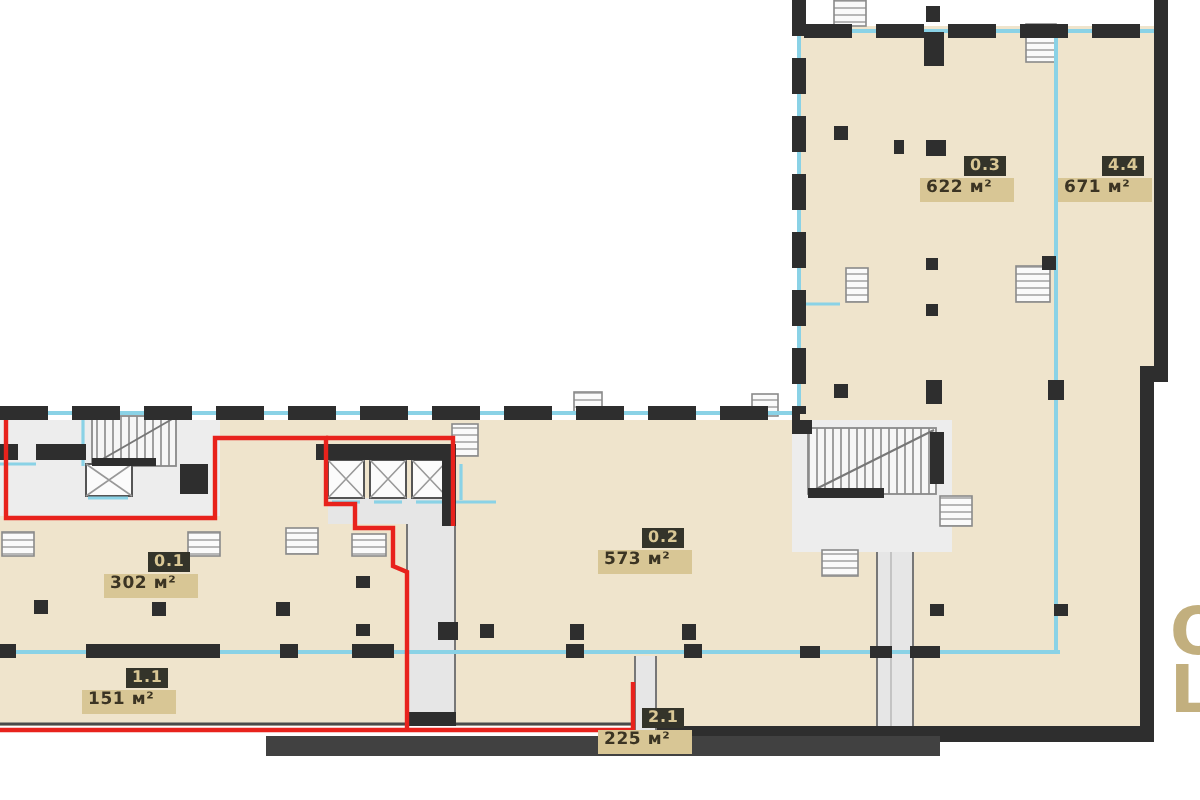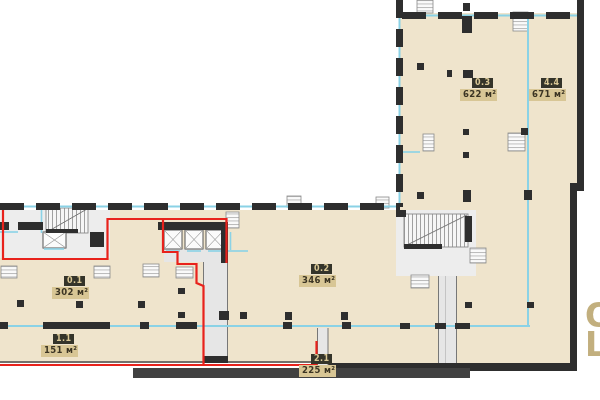--- a/index.html
+++ b/index.html
@@ -23,23 +23,23 @@
   .stair{fill:url(#hatchV);stroke:#8a8a8a;stroke-width:0.9;}
   .lift{fill:#fbfbfb;stroke:#555;stroke-width:1;}
   .liftx{stroke:#999;stroke-width:0.8;fill:none;}
   .fix{fill:url(#hatchH);stroke:#8a8a8a;stroke-width:0.8;}
   .thin{stroke:#777;stroke-width:1;fill:none;}
   .thinner{stroke:#bbb;stroke-width:0.8;fill:none;}
   .darkline{stroke:#4a4a4a;stroke-width:1.5;fill:none;}
 
   .room-label{position:absolute;display:flex;flex-direction:column;align-items:flex-start;cursor:pointer;}
   .room-label .chip{background:var(--label-chip-bg,#34342a);color:var(--label-chip-text,#d9c795);
-      font-size:8px;line-height:10px;font-weight:bold;padding:0 3px;margin-left:12px;letter-spacing:.4px;}
+      font-size:8px;line-height:10px;font-weight:bold;padding:0 3px;margin-left:22px;letter-spacing:.4px;}
   .room-label .area{background:var(--label-area-bg,#d8c695);color:var(--label-area-text,#3b3423);
-      font-size:8.5px;line-height:11px;font-weight:bold;padding:0 1px 1px 3px;margin-top:1px;letter-spacing:.3px;}
+      font-size:8.5px;line-height:11px;font-weight:bold;padding:0 11px 1px 3px;margin-top:1px;letter-spacing:.3px;}
 
   .edge-text{position:absolute;left:585px;top:301px;width:15px;height:62px;overflow:hidden;
       color:var(--edge-text-color,#c2af7e);font-weight:bold;font-size:33px;line-height:29px;}
   .edge-text span{display:block;}
 </style>
 </head>
 <body>
 
 <div id="canvas">
 
@@ -210,21 +210,21 @@
 <div class="room-label" style="left:52px;top:276px">
   <span class="chip">0.1</span>
   <span class="area">302 м²</span>
 </div>
 <div class="room-label" style="left:41px;top:334px">
   <span class="chip">1.1</span>
   <span class="area">151 м²</span>
 </div>
 <div class="room-label" style="left:299px;top:264px">
   <span class="chip">0.2</span>
-  <span class="area">346 м²</span>
+  <span class="area">573 м²</span>
 </div>
 <div class="room-label" style="left:299px;top:354px">
   <span class="chip">2.1</span>
   <span class="area">225 м²</span>
 </div>
 <div class="room-label" style="left:460px;top:78px">
   <span class="chip">0.3</span>
   <span class="area">622 м²</span>
 </div>
 <div class="room-label" style="left:529px;top:78px">

